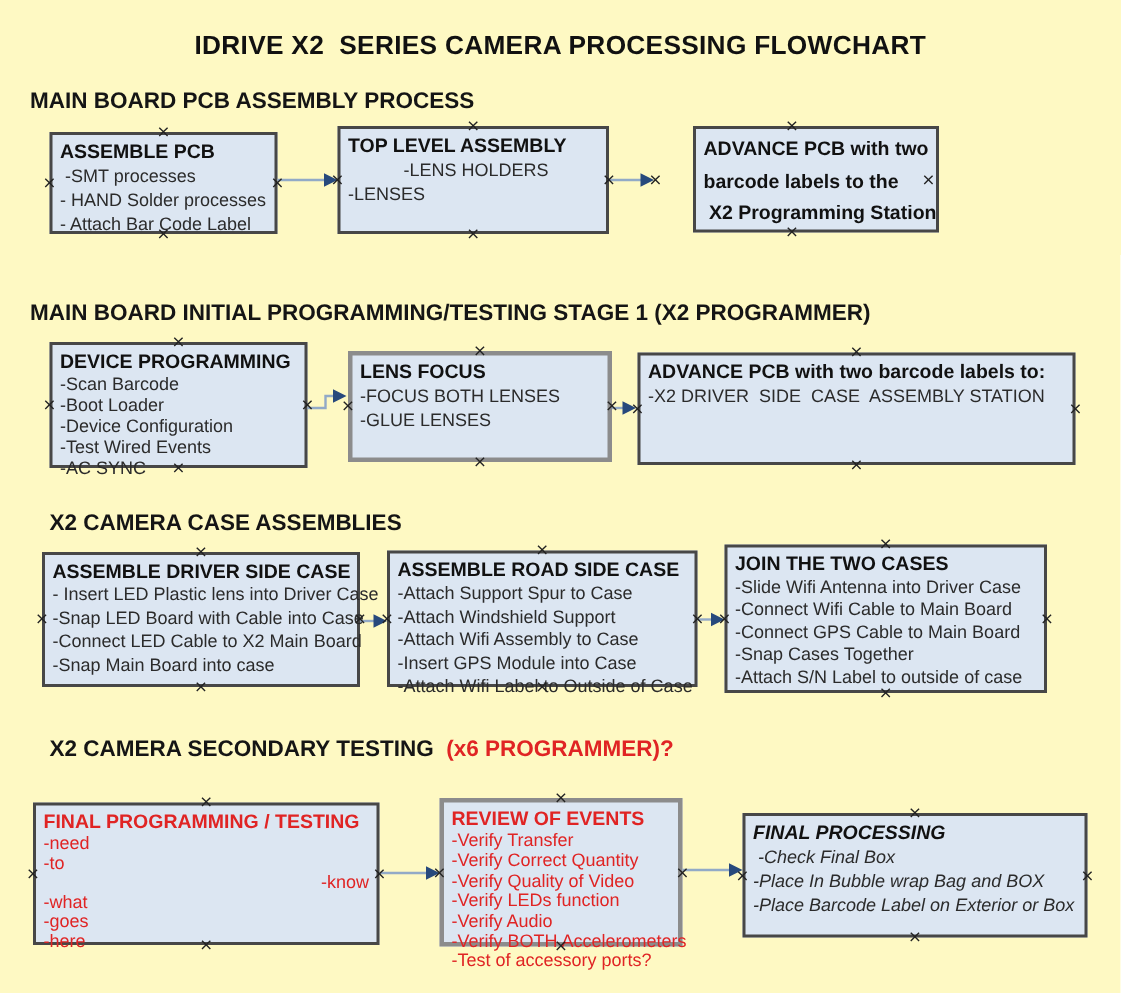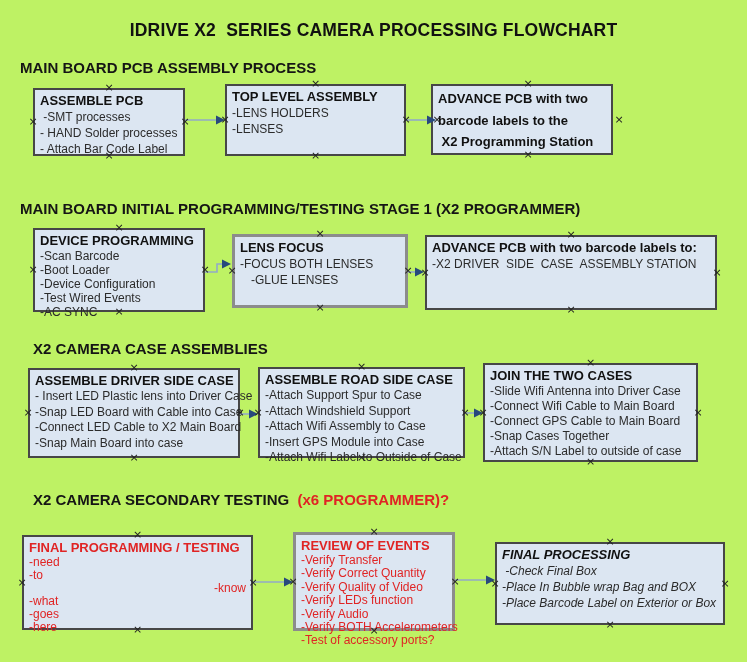--- a/index.html
+++ b/index.html
@@ -1,17 +1,17 @@
 <!DOCTYPE html>
 <html><head>
 <meta charset="utf-8">
 <style>
   html,body{margin:0;padding:0;background:#fff;}
   #canvas{
-    position:relative;width:747px;height:662px;background:#bef264;
+    position:relative;width:747px;height:662px;background:#fef9c3;
     font-family:"Liberation Sans","DejaVu Sans",sans-serif;
     color:#1d1d1d;overflow:hidden;
   }
   .page-title{
     position:absolute;left:0;right:0;top:20px;text-align:center;
     font-size:17.5px;font-weight:bold;letter-spacing:.2px;color:#111;
     white-space:pre;
   }
   .section-header{
     position:absolute;font-size:15px;font-weight:bold;color:#151515;white-space:pre;
@@ -73,28 +73,28 @@
       <div class="fc-item" style="line-height: 16px;"> -SMT processes</div>
       <div class="fc-item" style="line-height: 16px;">- HAND Solder processes</div>
       <div class="fc-item" style="line-height: 16px;">- Attach Bar Code Label</div>
     </div>
     <span class="handle" style="left: 109px; top: 88px;">×</span>
     <span class="handle" style="left: 109px; top: 156px;">×</span>
     <span class="handle" style="left: 33px; top: 122px;">×</span>
     <span class="handle" style="left: 185px; top: 122px;">×</span>
     <div class="fc-box" style="left: 225px; top: 84px; width: 181px; height: 72px;">
       <div class="fc-title">TOP LEVEL ASSEMBLY</div>
-      <div class="fc-item" style="line-height: 16px;">-LENS HOLDERS</div>
+      <div class="fc-item" style="line-height: 16px; margin-left: 37px;">-LENS HOLDERS</div>
       <div class="fc-item" style="line-height: 16px;">-LENSES</div>
     </div>
     <span class="handle" style="left: 315.5px; top: 84px;">×</span>
     <span class="handle" style="left: 315.5px; top: 156px;">×</span>
     <span class="handle" style="left: 225px; top: 120px;">×</span>
     <span class="handle" style="left: 406px; top: 120px;">×</span>
-    <div class="fc-box" style="left: 431px; top: 84px; width: 182px; height: 71px;">
+    <div class="fc-box" style="left: 462px; top: 84px; width: 164px; height: 71px;">
       <div class="fc-title" style="line-height: 21.5px;">ADVANCE PCB with two</div>
       <div class="fc-title" style="line-height: 21.5px;">barcode labels to the</div>
       <div class="fc-title" style="line-height: 21.5px;"> X2 Programming Station</div>
     </div>
     <span class="handle" style="left: 528px; top: 84px;">×</span>
     <span class="handle" style="left: 528px; top: 155px;">×</span>
     <span class="handle" style="left: 437px; top: 119.5px;">×</span>
     <span class="handle" style="left: 619px; top: 119.5px;">×</span>
     <div class="fc-box" style="left: 33px; top: 228px; width: 172px; height: 84px;">
       <div class="fc-title">DEVICE PROGRAMMING</div>
@@ -104,21 +104,21 @@
       <div class="fc-item" style="line-height: 14px;">-Test Wired Events</div>
       <div class="fc-item" style="line-height: 14px;">-AC SYNC</div>
     </div>
     <span class="handle" style="left: 119px; top: 228px;">×</span>
     <span class="handle" style="left: 119px; top: 312px;">×</span>
     <span class="handle" style="left: 33px; top: 270px;">×</span>
     <span class="handle" style="left: 205px; top: 270px;">×</span>
     <div class="fc-box gray-border" style="left: 232px; top: 234px; width: 176px; height: 74px;">
       <div class="fc-title">LENS FOCUS</div>
       <div class="fc-item" style="line-height: 16px;">-FOCUS BOTH LENSES</div>
-      <div class="fc-item" style="line-height: 16px; margin-left: 11px;">-GLUE LENSES</div>
+      <div class="fc-item" style="line-height: 16px;">-GLUE LENSES</div>
     </div>
     <span class="handle" style="left: 320px; top: 234px;">×</span>
     <span class="handle" style="left: 320px; top: 308px;">×</span>
     <span class="handle" style="left: 232px; top: 271px;">×</span>
     <span class="handle" style="left: 408px; top: 271px;">×</span>
     <div class="fc-box" style="left: 425px; top: 235px; width: 292px; height: 75px;">
       <div class="fc-title">ADVANCE PCB with two barcode labels to:</div>
       <div class="fc-item" style="line-height: 16px;">-X2 DRIVER  SIDE  CASE  ASSEMBLY STATION</div>
     </div>
     <span class="handle" style="left: 571px; top: 235px;">×</span>

